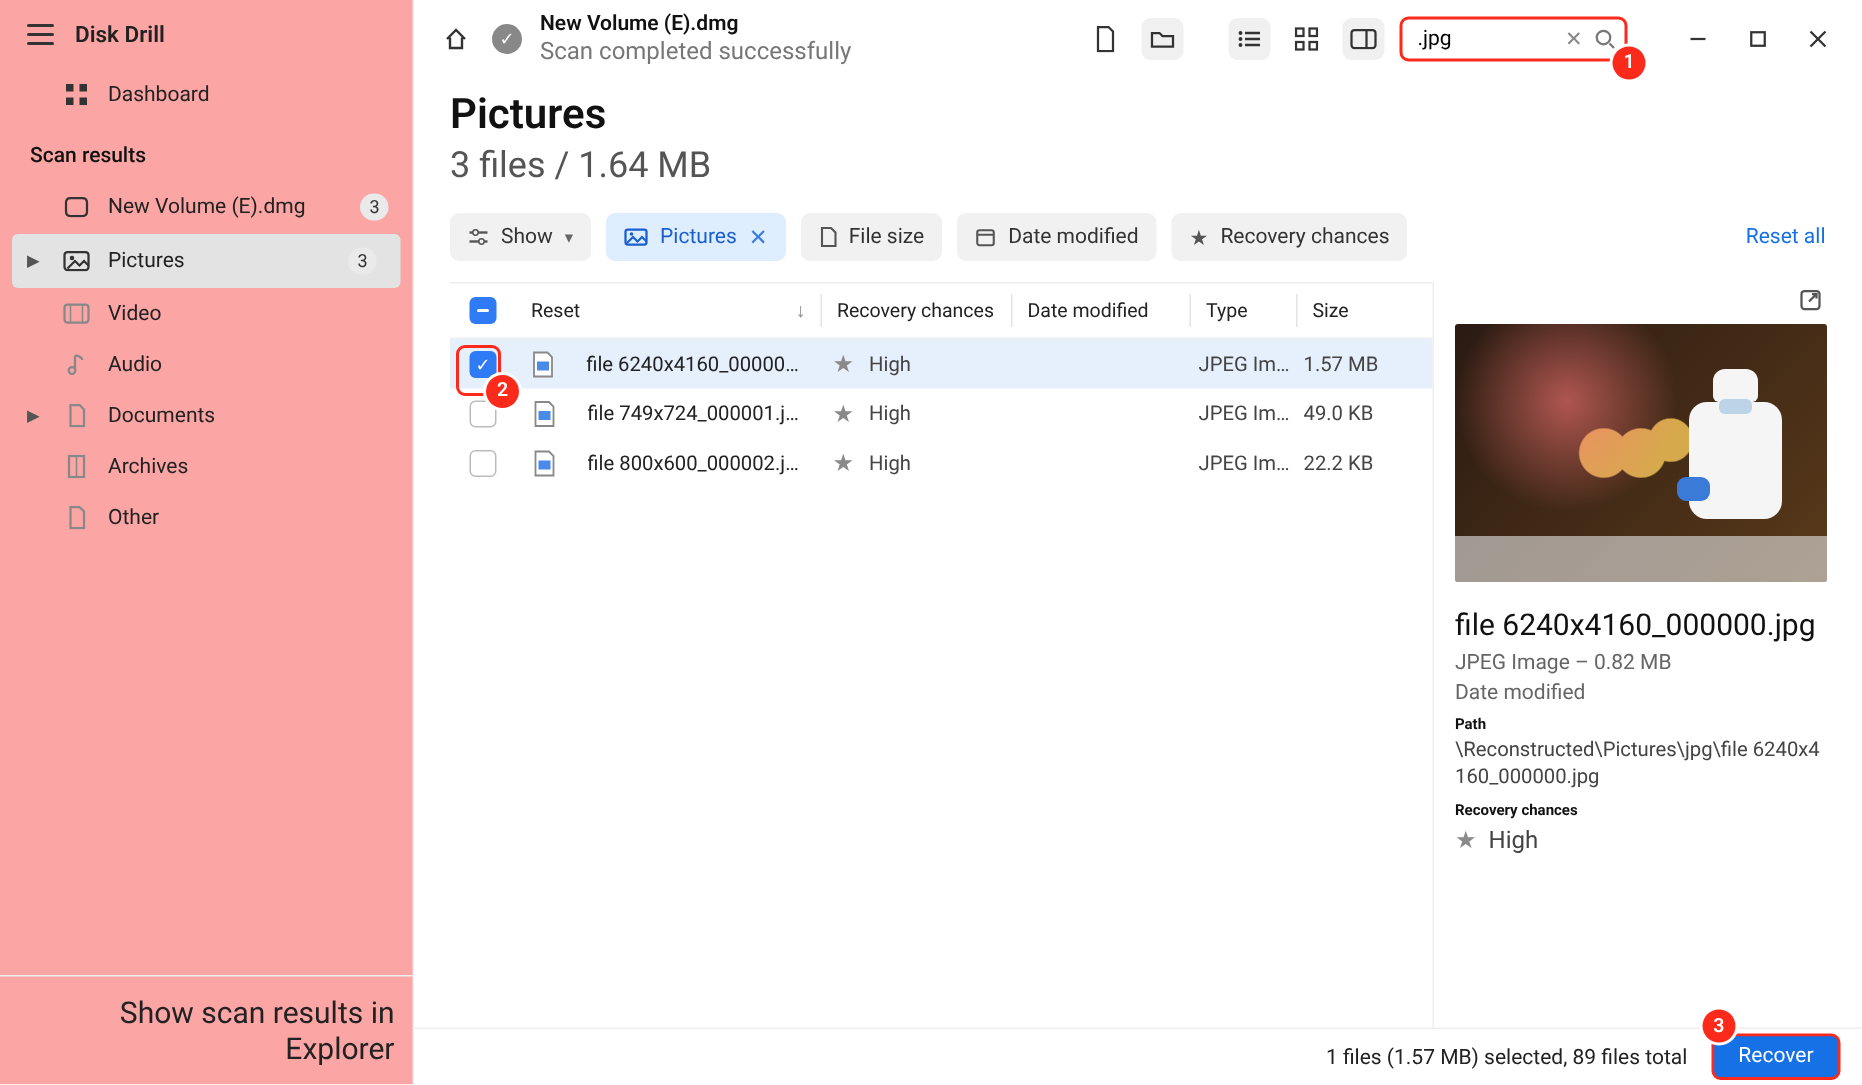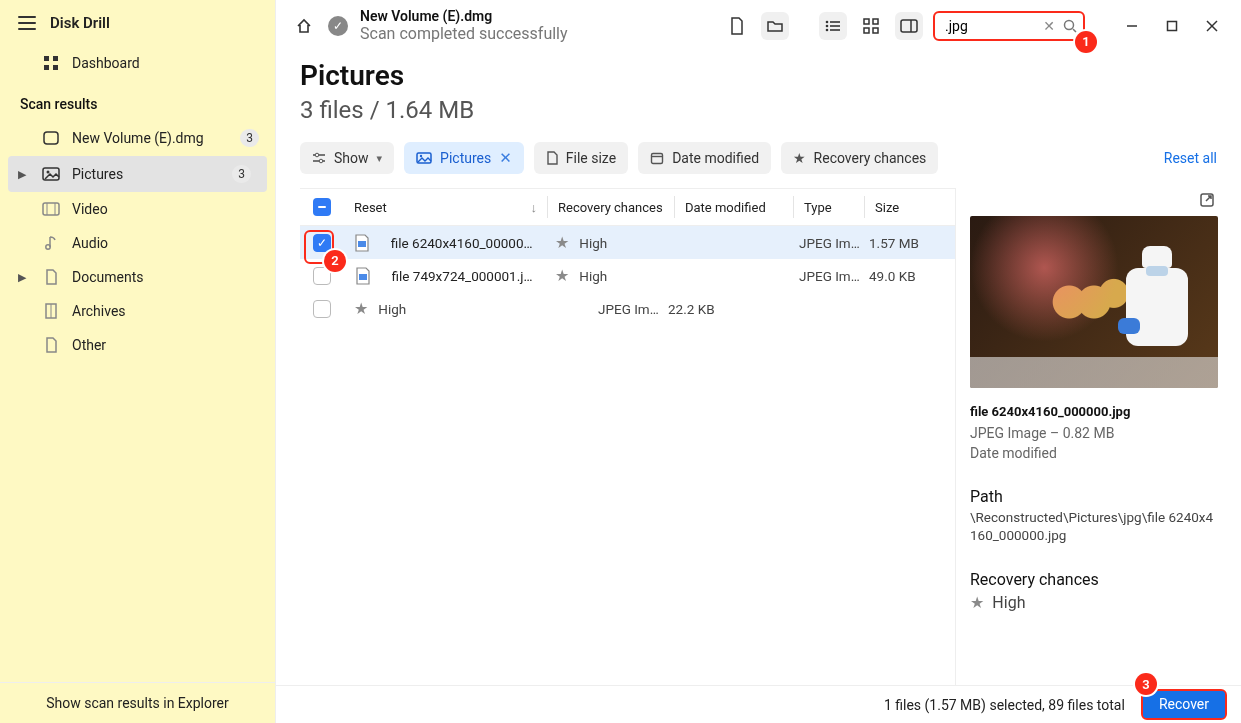--- a/index.html
+++ b/index.html
@@ -1,33 +1,33 @@
 <!DOCTYPE html>
 <html><head>
 <meta charset="utf-8">
 <style>
 * { box-sizing: border-box; margin: 0; padding: 0; font-family: -apple-system, BlinkMacSystemFont, "Segoe UI", Roboto, sans-serif; }
 html, body { width: 1241px; height: 723px; overflow: hidden; background: #fff; }
 .app { display: flex; width: 100%; height: 100%; }
 
 
-.sidebar { width: 276px; background: #fef9c3; border-right: 1px solid #eee; display: flex; flex-direction: column; }
+.sidebar { width: 276px; background: #fca5a5; border-right: 1px solid #eee; display: flex; flex-direction: column; }
 .sb-header { display: flex; align-items: center; gap: 14px; padding: 14px 18px; }
 .hamburger { width: 18px; height: 14px; display: flex; flex-direction: column; justify-content: space-between; cursor: pointer; }
 .hamburger span { height: 2px; background: #333; border-radius: 1px; }
 .app-title { font-size: 15px; font-weight: 600; color: #222; }
 .sb-item { display: flex; align-items: center; gap: 12px; padding: 9px 16px 9px 42px; font-size: 14px; color: #222; cursor: pointer; position: relative; }
 .sb-item.indent-0 { padding-left: 42px; }
 .sb-heading { padding: 8px 20px; font-size: 14px; color: #111; font-weight: 500; margin-top: 8px; }
 .sb-item.active { background: #e3e3e3; border-radius: 4px; margin: 0 8px; padding-left: 34px; }
 .sb-item .chev { position: absolute; left: 18px; top: 50%; transform: translateY(-50%); color: #555; font-size: 11px; }
 .sb-item.active .chev { left: 10px; }
 .sb-item .icon { width: 18px; display: inline-flex; align-items: center; justify-content: center; color: #444; }
 .sb-badge { margin-left: auto; background: #eaeaea; color: #333; border-radius: 10px; min-width: 18px; height: 18px; display: inline-flex; align-items: center; justify-content: center; font-size: 12px; padding: 0 6px; }
-.sb-footer { margin-top: auto; border-top: 1px solid #eee; padding: 12px; text-align: center; font-size: 14px; color: #222; cursor: pointer; }
+.sb-footer { margin-top: auto; border-top: 1px solid #eee; padding: 12px; text-align: right; font-size: 20px; color: #222; cursor: pointer; }
 
 
 .main { flex: 1; display: flex; flex-direction: column; min-width: 0; }
 .topbar { display: flex; align-items: center; gap: 10px; padding: 8px 14px 10px 14px; }
 .tb-icon { width: 28px; height: 28px; display: inline-flex; align-items: center; justify-content: center; color: #444; border-radius: 6px; cursor: pointer; }
 .tb-icon.solid { background: #f0f0f0; }
 .tb-check { background: #888; color: #fff; border-radius: 50%; width: 20px; height: 20px; display: inline-flex; align-items: center; justify-content: center; font-size: 12px; }
 .tb-title { display: flex; flex-direction: column; margin-left: 2px; margin-right: auto; }
 .tb-title .t1 { font-size: 14px; font-weight: 600; color: #111; }
 .tb-title .t2 { font-size: 16px; color: #777; }
@@ -85,24 +85,24 @@
  radial-gradient(circle at 30% 30%, rgba(255,120,120,0.6), transparent 35%),
  radial-gradient(circle at 40% 50%, #d7a94d 0 16px, transparent 17px),
  radial-gradient(circle at 50% 50%, #d7a94d 0 16px, transparent 17px),
  radial-gradient(circle at 58% 45%, #d7a94d 0 14px, transparent 15px),
  linear-gradient(0deg, rgba(230,230,230,0.6) 0 18%, transparent 18%); }
 .chef { position:absolute; right:18px; top:30px; width:80px; height:120px; }
 .chef .hat { position:absolute; left:22px; top:0; width:30px; height:22px; background:#f5f5f5; border-radius:8px 8px 4px 4px; }
 .chef .body { position:absolute; left:6px; top:22px; width:62px; height:78px; background:#f5f5f5; border-radius:12px; }
 .chef .mask { position:absolute; left:26px; top:20px; width:22px; height:10px; background:#bcd3e8; border-radius:4px; }
 .chef .glove { position:absolute; left:-2px; top:72px; width:22px; height:16px; background:#3b7bd8; border-radius:6px; }
-.pv-title { font-size: 13px; font-weight: 700; margin-top: 16px; color: #111; }
+.pv-title { font-size: 20px; font-weight: 400; margin-top: 16px; color: #111; }
 .pv-sub { font-size: 14px; color: #666; margin-top: 6px; }
 .pv-label { font-size: 14px; color: #666; margin-top: 4px; }
-.pv-h { font-size: 16px; font-weight: 400; color: #111; margin-top: 26px; }
+.pv-h { font-size: 10px; font-weight: 700; color: #111; margin-top: 8px; }
 .pv-path { font-size: 13.5px; color: #444; margin-top: 2px; line-height: 1.35; word-break: break-all; }
 .pv-rc { display: flex; align-items: center; gap: 8px; margin-top: 4px; color: #444; }
 
 .statusbar { position: absolute; bottom: 0; left: 276px; right: 0; height: 38px; border-top: 1px solid #eee; display: flex; align-items: center; justify-content: flex-end; gap: 16px; padding: 0 14px; background: #fff; }
 .recover-btn { background: #1670e6; color: #fff; border: 2.5px solid #fb2a1a; border-radius: 6px; outline: 2px solid #1670e6; outline-offset: -4px; padding: 5px 16px 6px; font-size: 14px; cursor: pointer; }
 .recover-wrap { position: relative; }
 
 svg { display: block; }
 </style>
 </head>
@@ -403,20 +403,29 @@
               </div>
             <div class="cell date"></div>
             <div class="cell type">JPEG Im…</div>
             <div class="cell size">49.0 KB</div>
           </div>
 
           <div class="row">
             <div class="cell check">
                 <span class="cb"></span>
               </div>
+            <div class="cell name">
+              <span class="fileicn">
+                  <svg width="16" height="18">
+                    <path d="M2 1 L11 1 L14 4 L14 17 L2 17 Z" fill="#fff" stroke="#888" stroke-width="1.2"></path>
+                    <rect x="4" y="7" width="8" height="6" fill="#4a8ae8"></rect>
+                  </svg>
+                </span>
+              <span class="fname">file 800x600_000002.jpg</span>
+            </div>
             <div class="cell rec">
                 <span class="star">★</span>
                 <span>High</span>
               </div>
             <div class="cell date"></div>
             <div class="cell type">JPEG Im…</div>
             <div class="cell size">22.2 KB</div>
           </div>
         </div>
 

